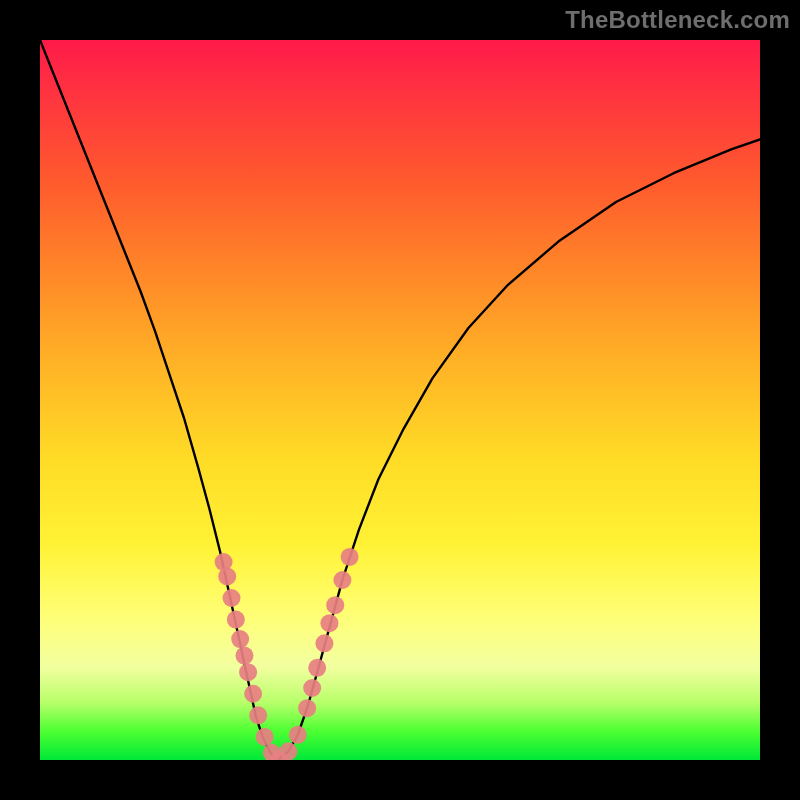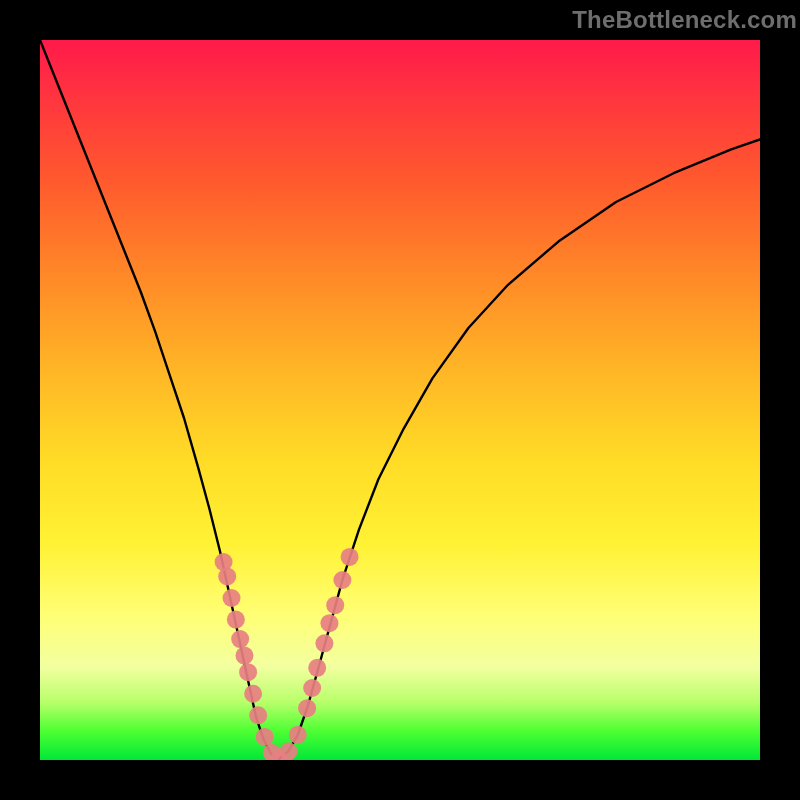--- a/index.html
+++ b/index.html
@@ -35,21 +35,21 @@
       #ffff76 80%,
       #f3ffa0 87%,
       #b8ff6a 92%,
       #4dff32 96%,
       #00e838 100%
     );
   }
   .watermark {
     position: absolute;
     top: 6px;
-    right: 3px;
+    right: 10px;
     font-family: Arial, Helvetica, sans-serif;
     font-size: 24px;
     font-weight: 600;
     color: #6e6e6e;
     user-select: none;
     letter-spacing: 0.2px;
   }
   svg {
     position: absolute;
     left: 0;

